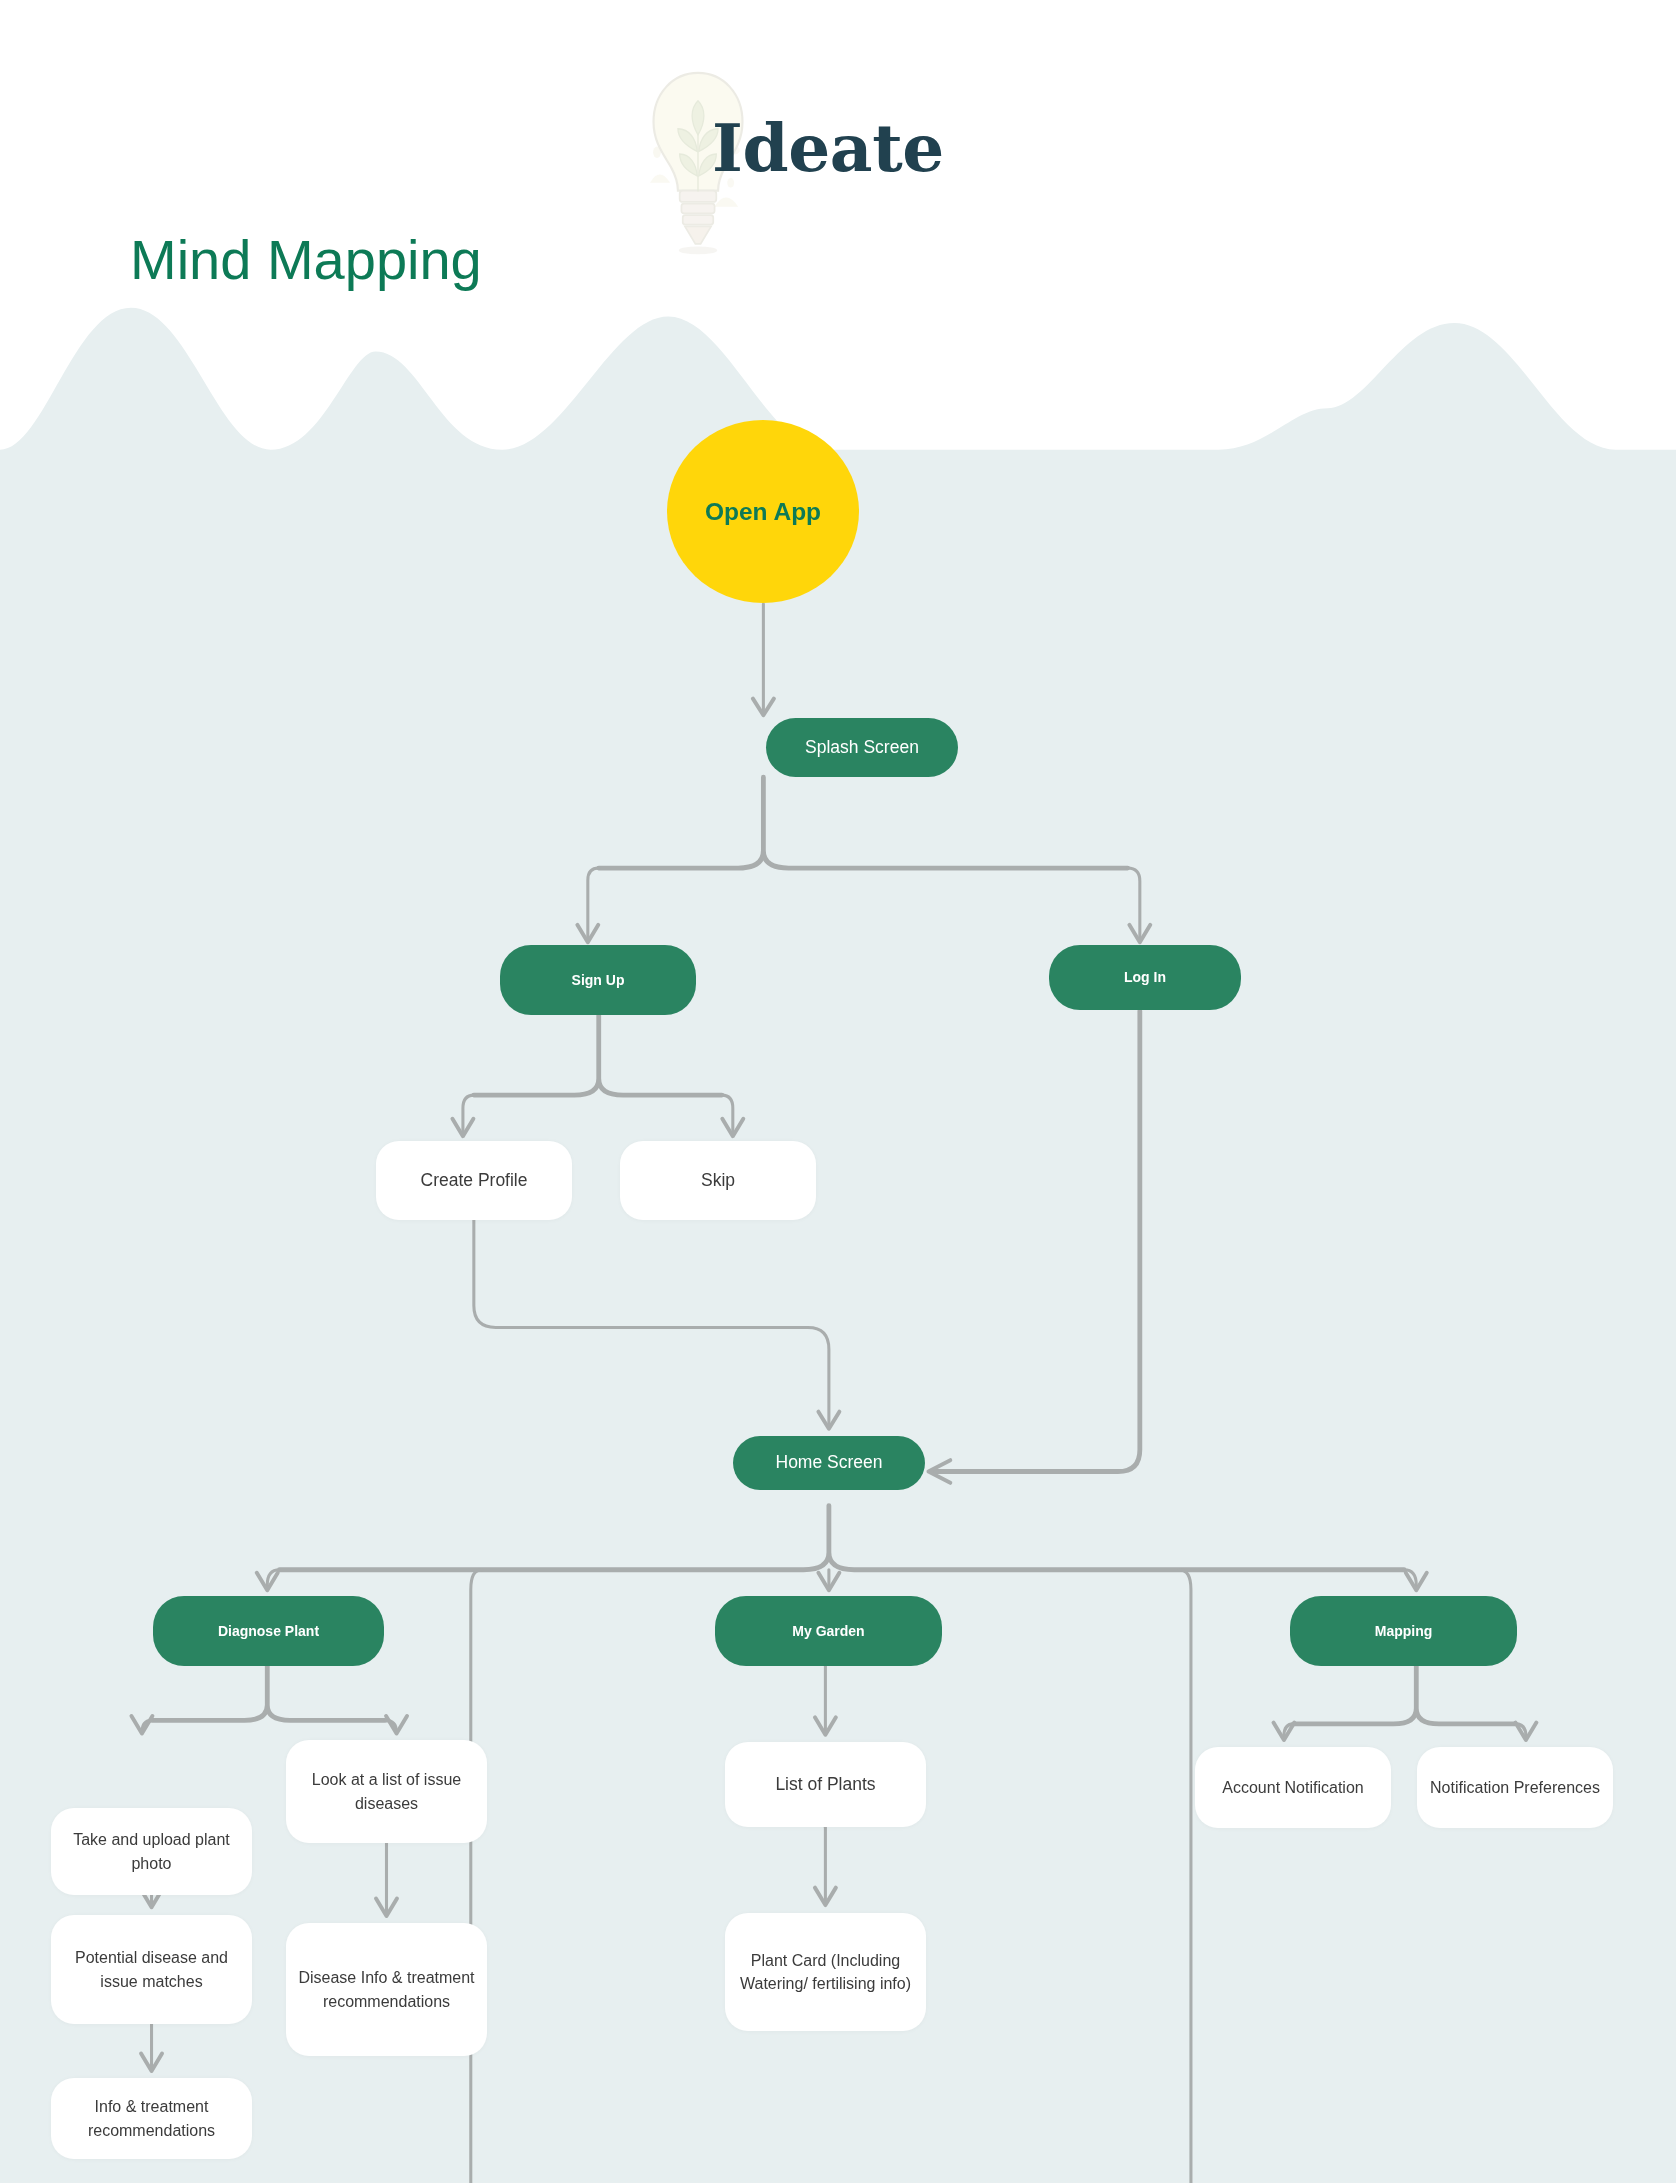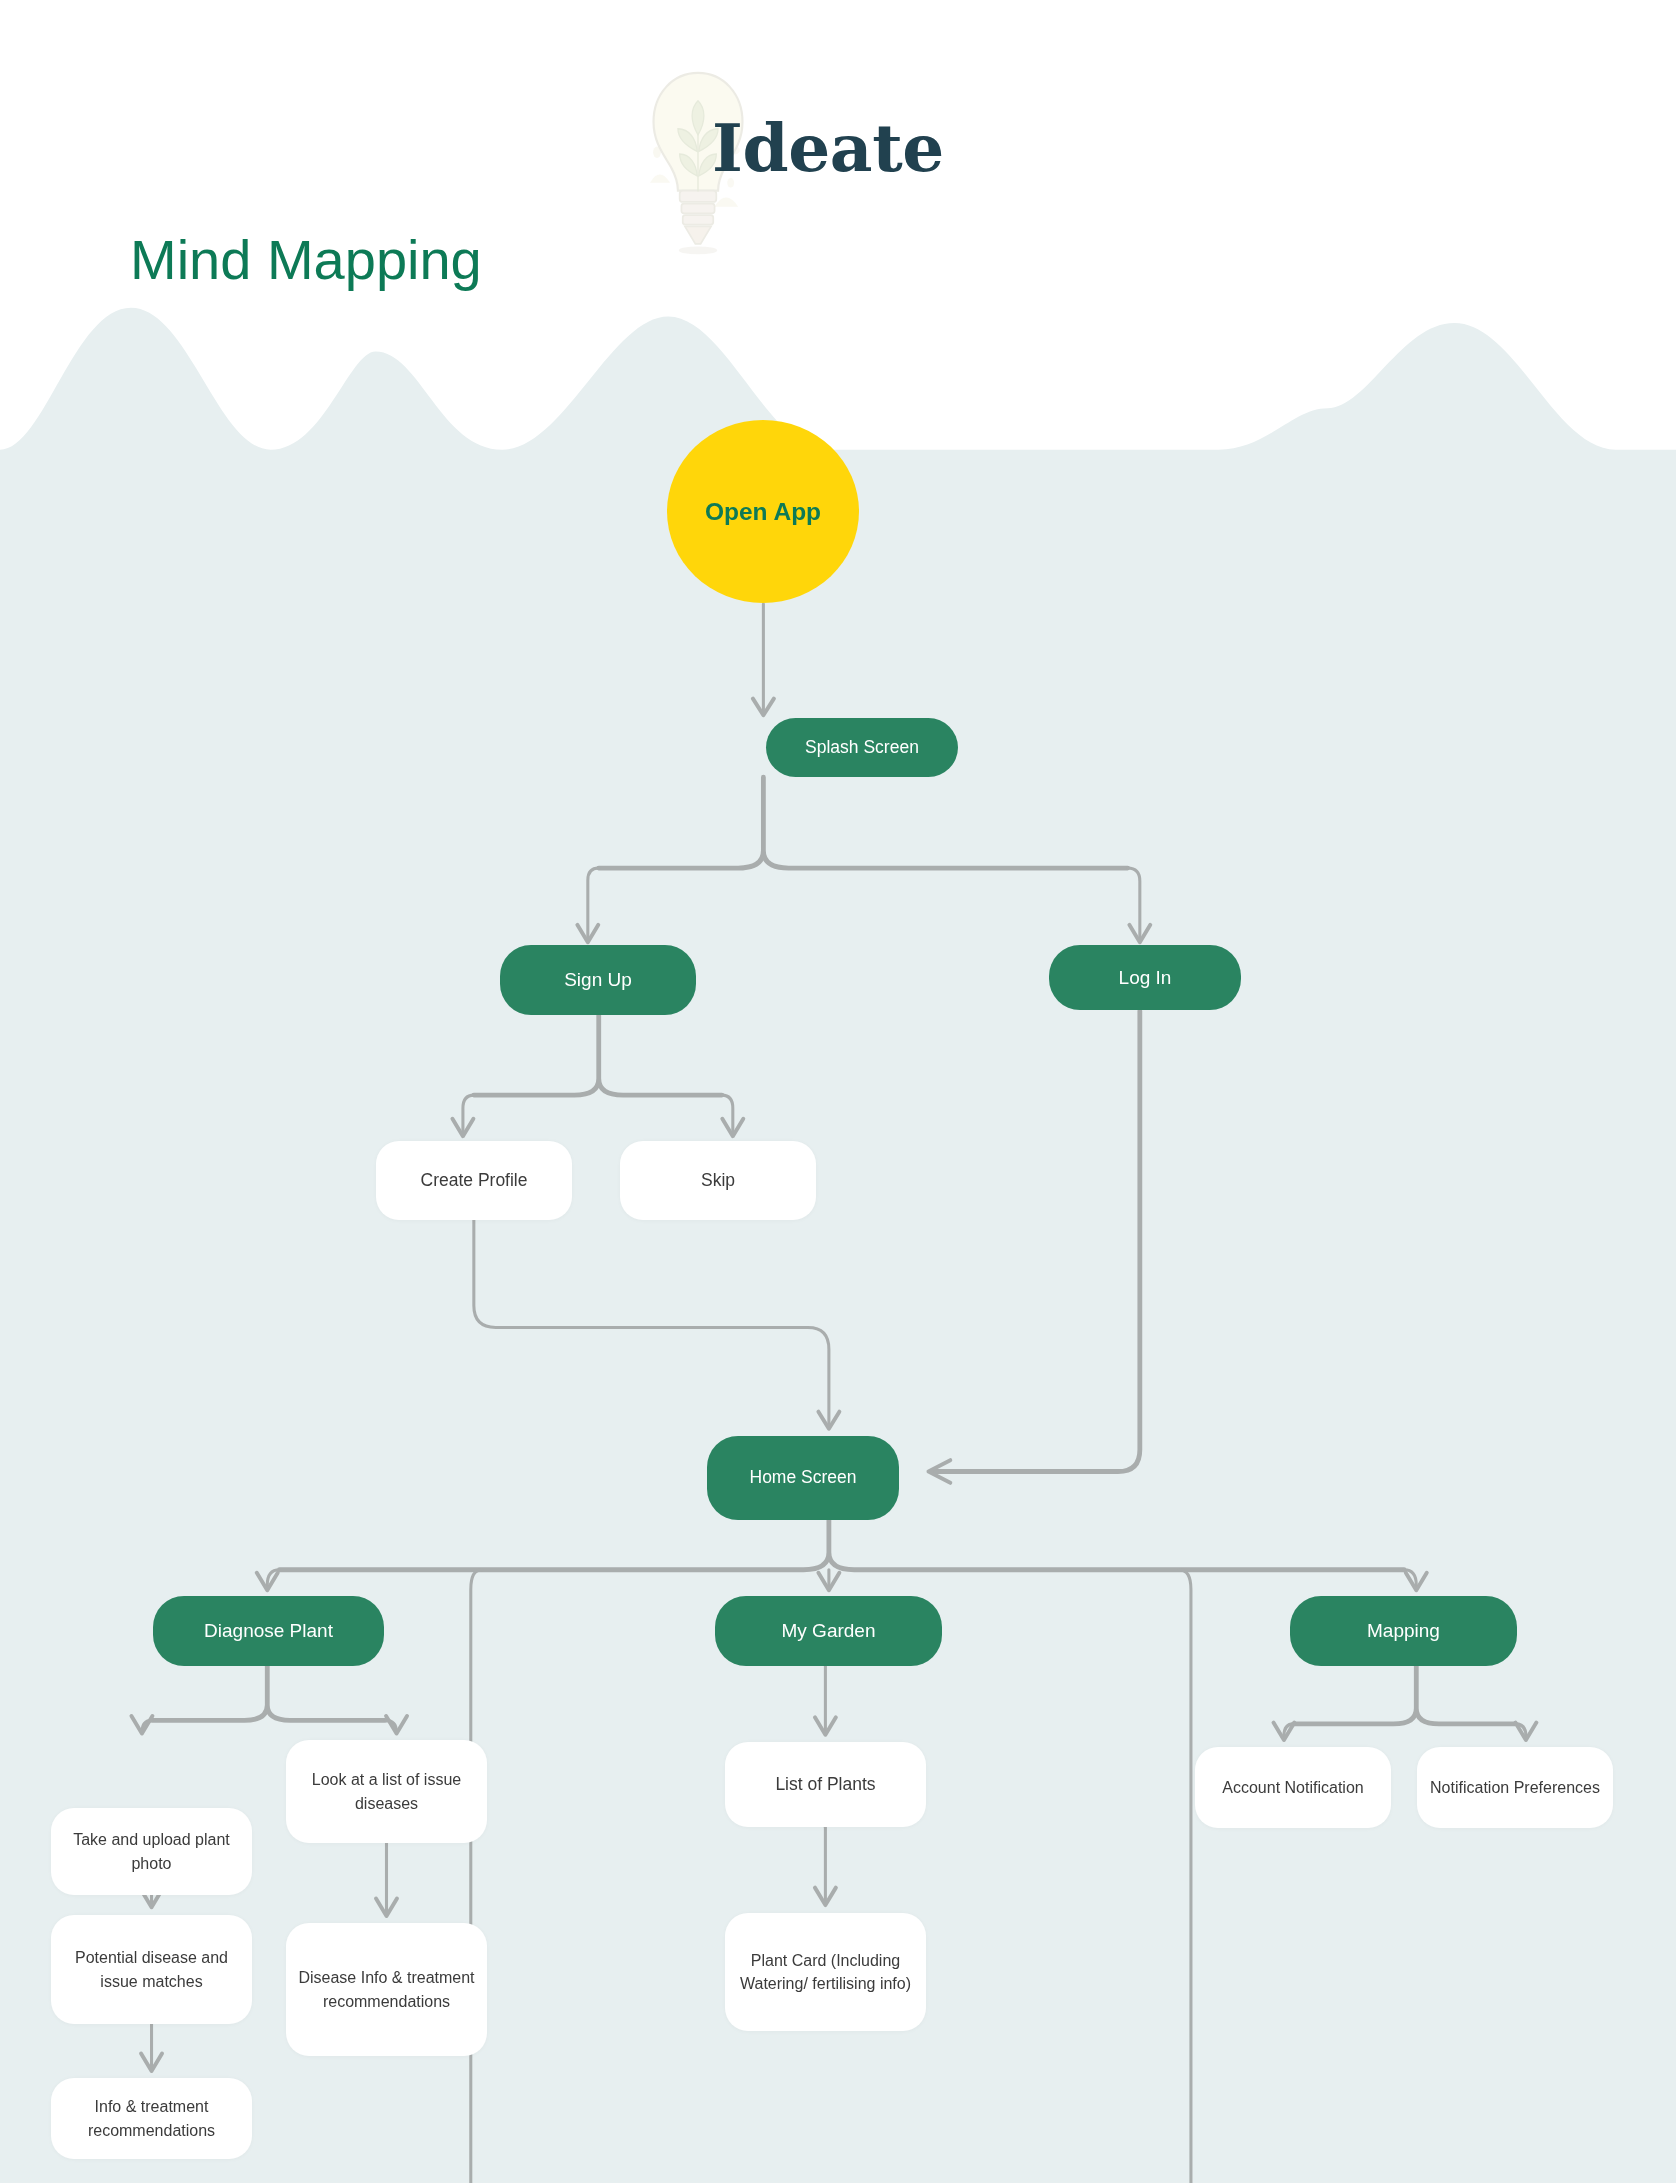--- a/index.html
+++ b/index.html
@@ -98,21 +98,21 @@
     font-weight: 500;
   }
   .node-white {
     background: #ffffff;
     border-radius: 23px;
     color: #3b3b3b;
     font-weight: 400;
     box-shadow: 0 0.9px 4.4px rgba(0,0,0,0.03);
   }
   .fs-lg   { font-size: 24.5px; }
-  .fs-md   { font-size: 19px; }
+  .fs-md   { font-size: 14px; font-weight: bold; }
   .fs-sm   { font-size: 17.5px; text-align: center; }
   .fs-xs   { font-size: 16px; }
 </style>
 </head>
 <body>
 
 <div id="page">
 
   <svg id="canvas-band" viewBox="0 0 3840 7253" preserveAspectRatio="none" xmlns="http://www.w3.org/2000/svg">
     <rect x="0" y="0" width="3840" height="7253" fill="#ffffff"></rect>
@@ -351,21 +351,21 @@
       </div>
       <div class="node node-green fs-md" style="left: 1049px; top: 945px; width: 192px; height: 65px;">
         <span>Log In</span>
       </div>
       <div class="node node-white fs-sm" style="left: 376px; top: 1141px; width: 196px; height: 79px;">
         <span>Create Profile</span>
       </div>
       <div class="node node-white fs-sm" style="left: 620px; top: 1141px; width: 196px; height: 79px;">
         <span>Skip</span>
       </div>
-      <div class="node node-green fs-sm" style="left: 707px; top: 1436px; width: 192px; height: 84px;">
+      <div class="node node-green fs-sm" style="left: 733px; top: 1436px; width: 192px; height: 54px;">
         <span>Home Screen</span>
       </div>
       <div class="node node-green fs-md" style="left: 153px; top: 1596px; width: 231px; height: 70px;">
         <span>Diagnose Plant</span>
       </div>
       <div class="node node-green fs-md" style="left: 715px; top: 1596px; width: 227px; height: 70px;">
         <span>My Garden</span>
       </div>
       <div class="node node-green fs-md" style="left: 1290px; top: 1596px; width: 227px; height: 70px;">
         <span>Mapping</span>

